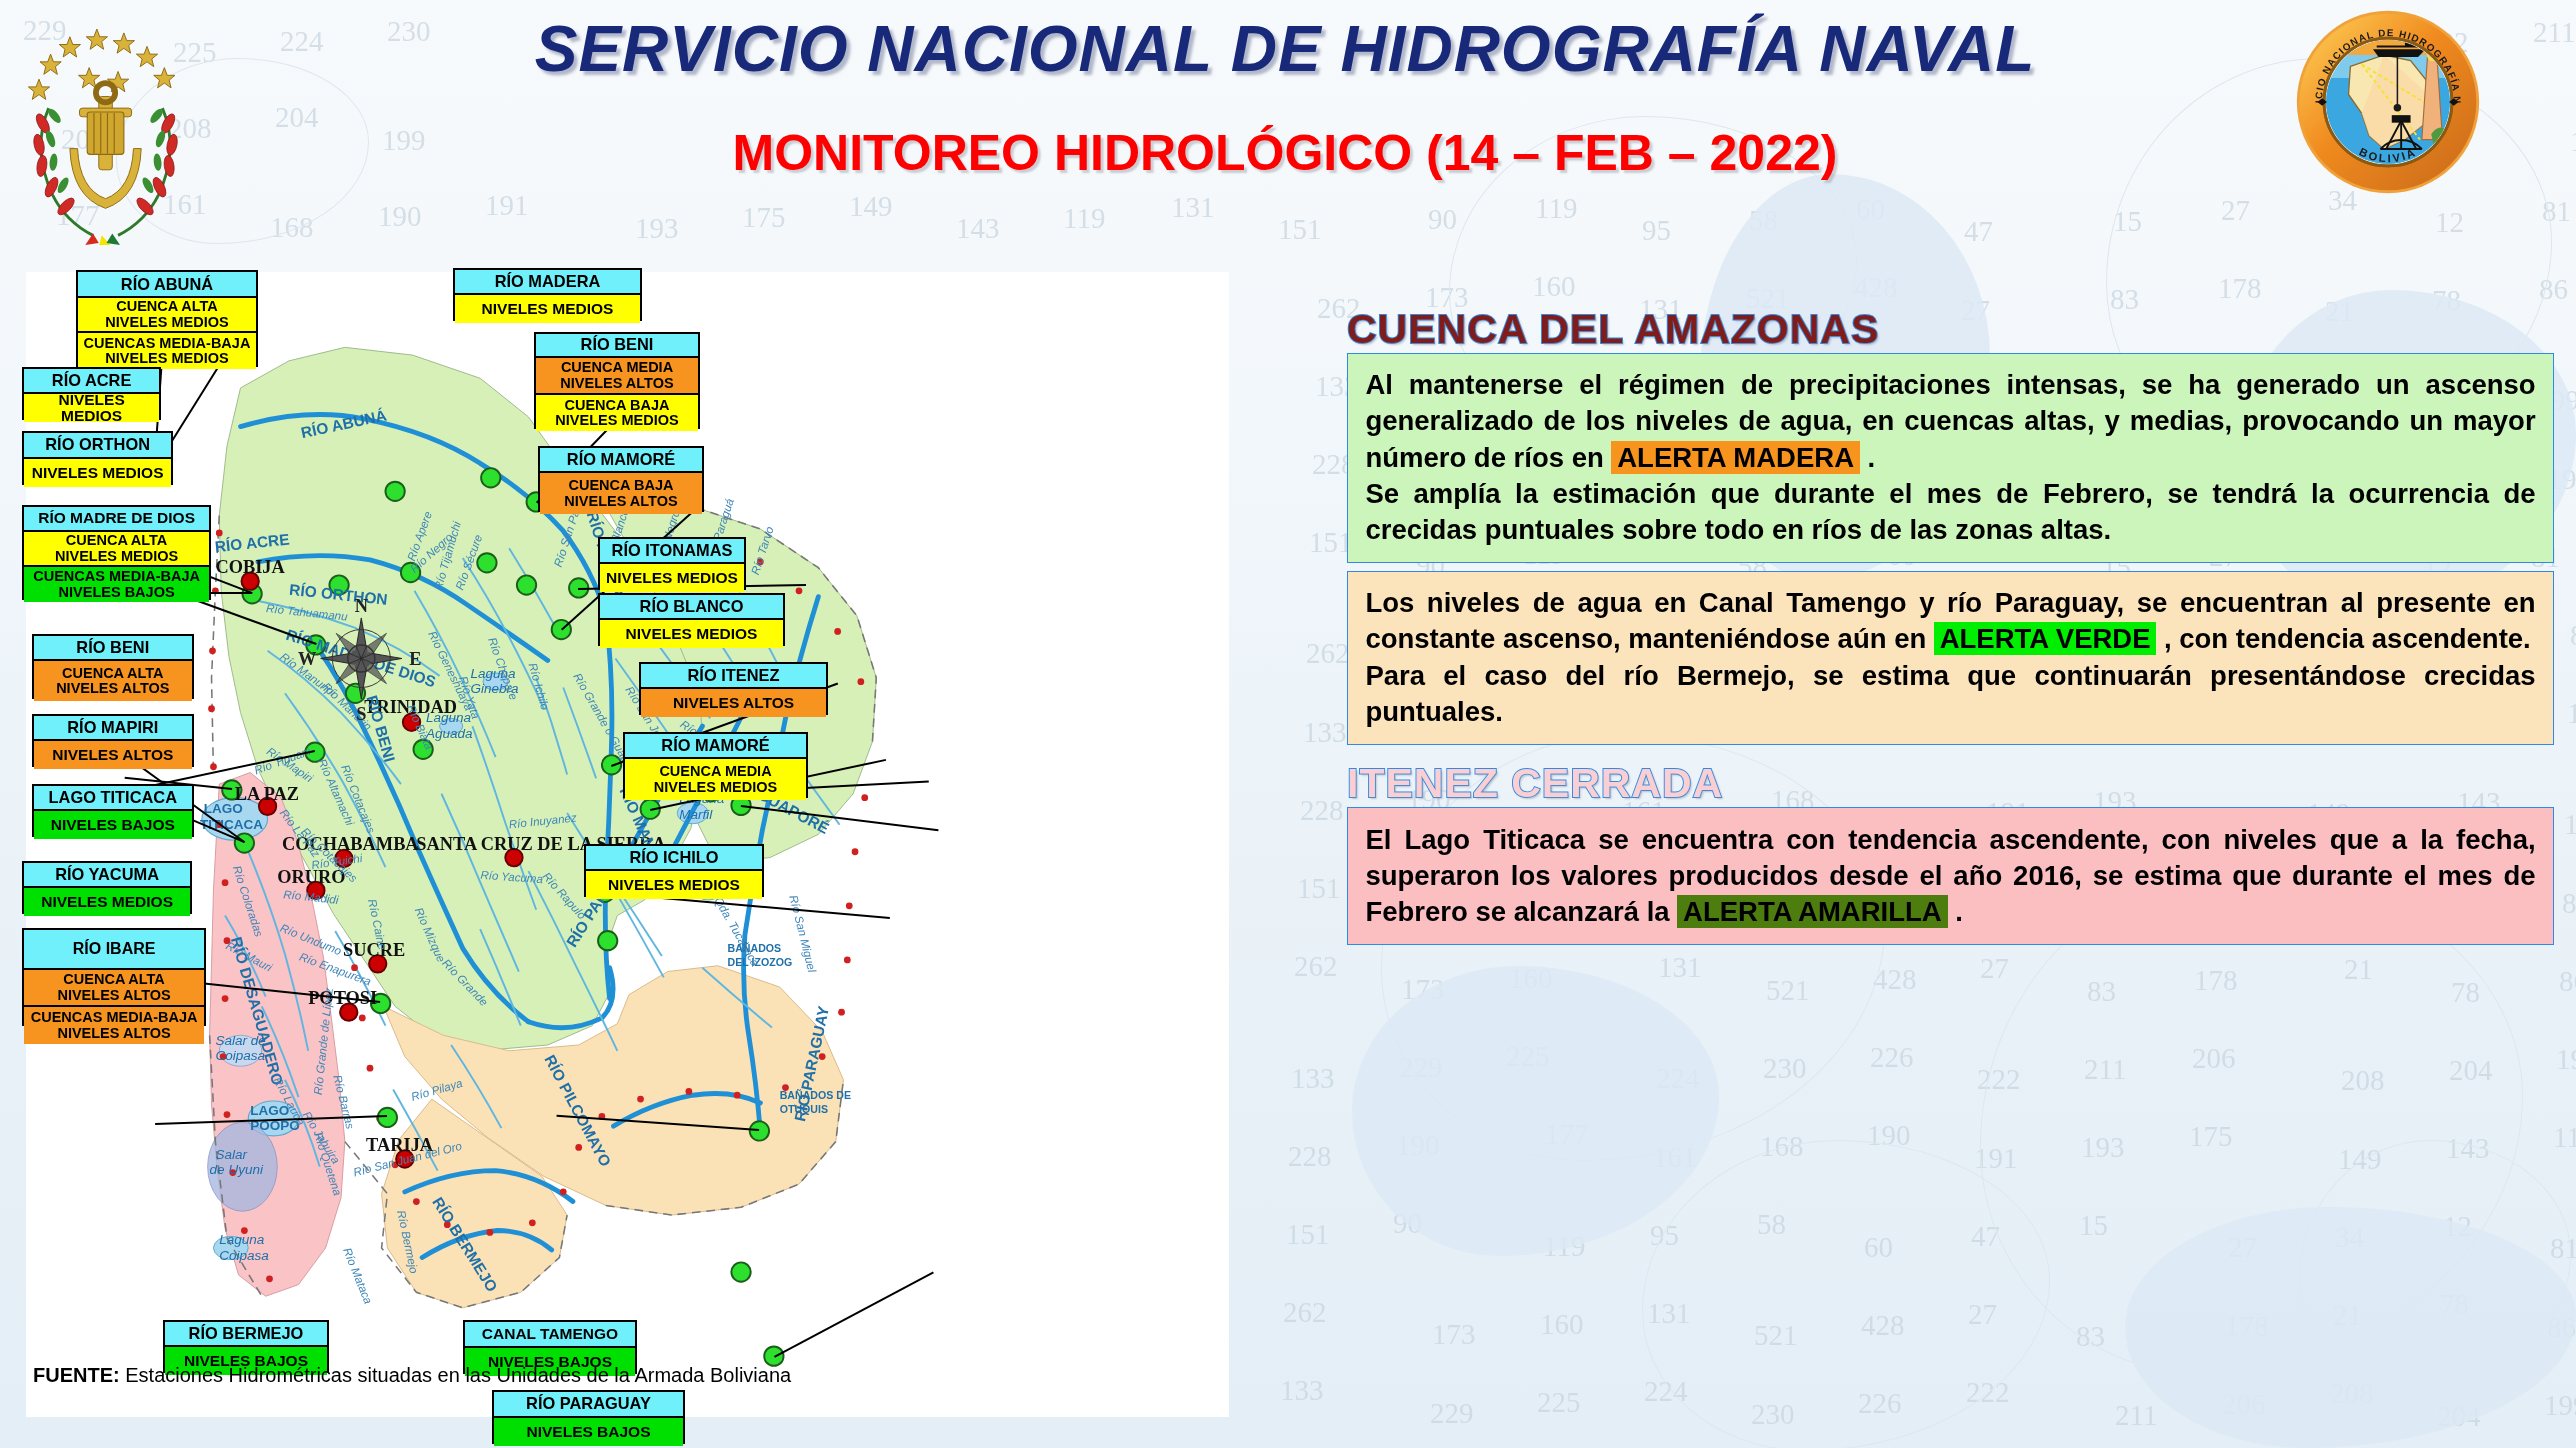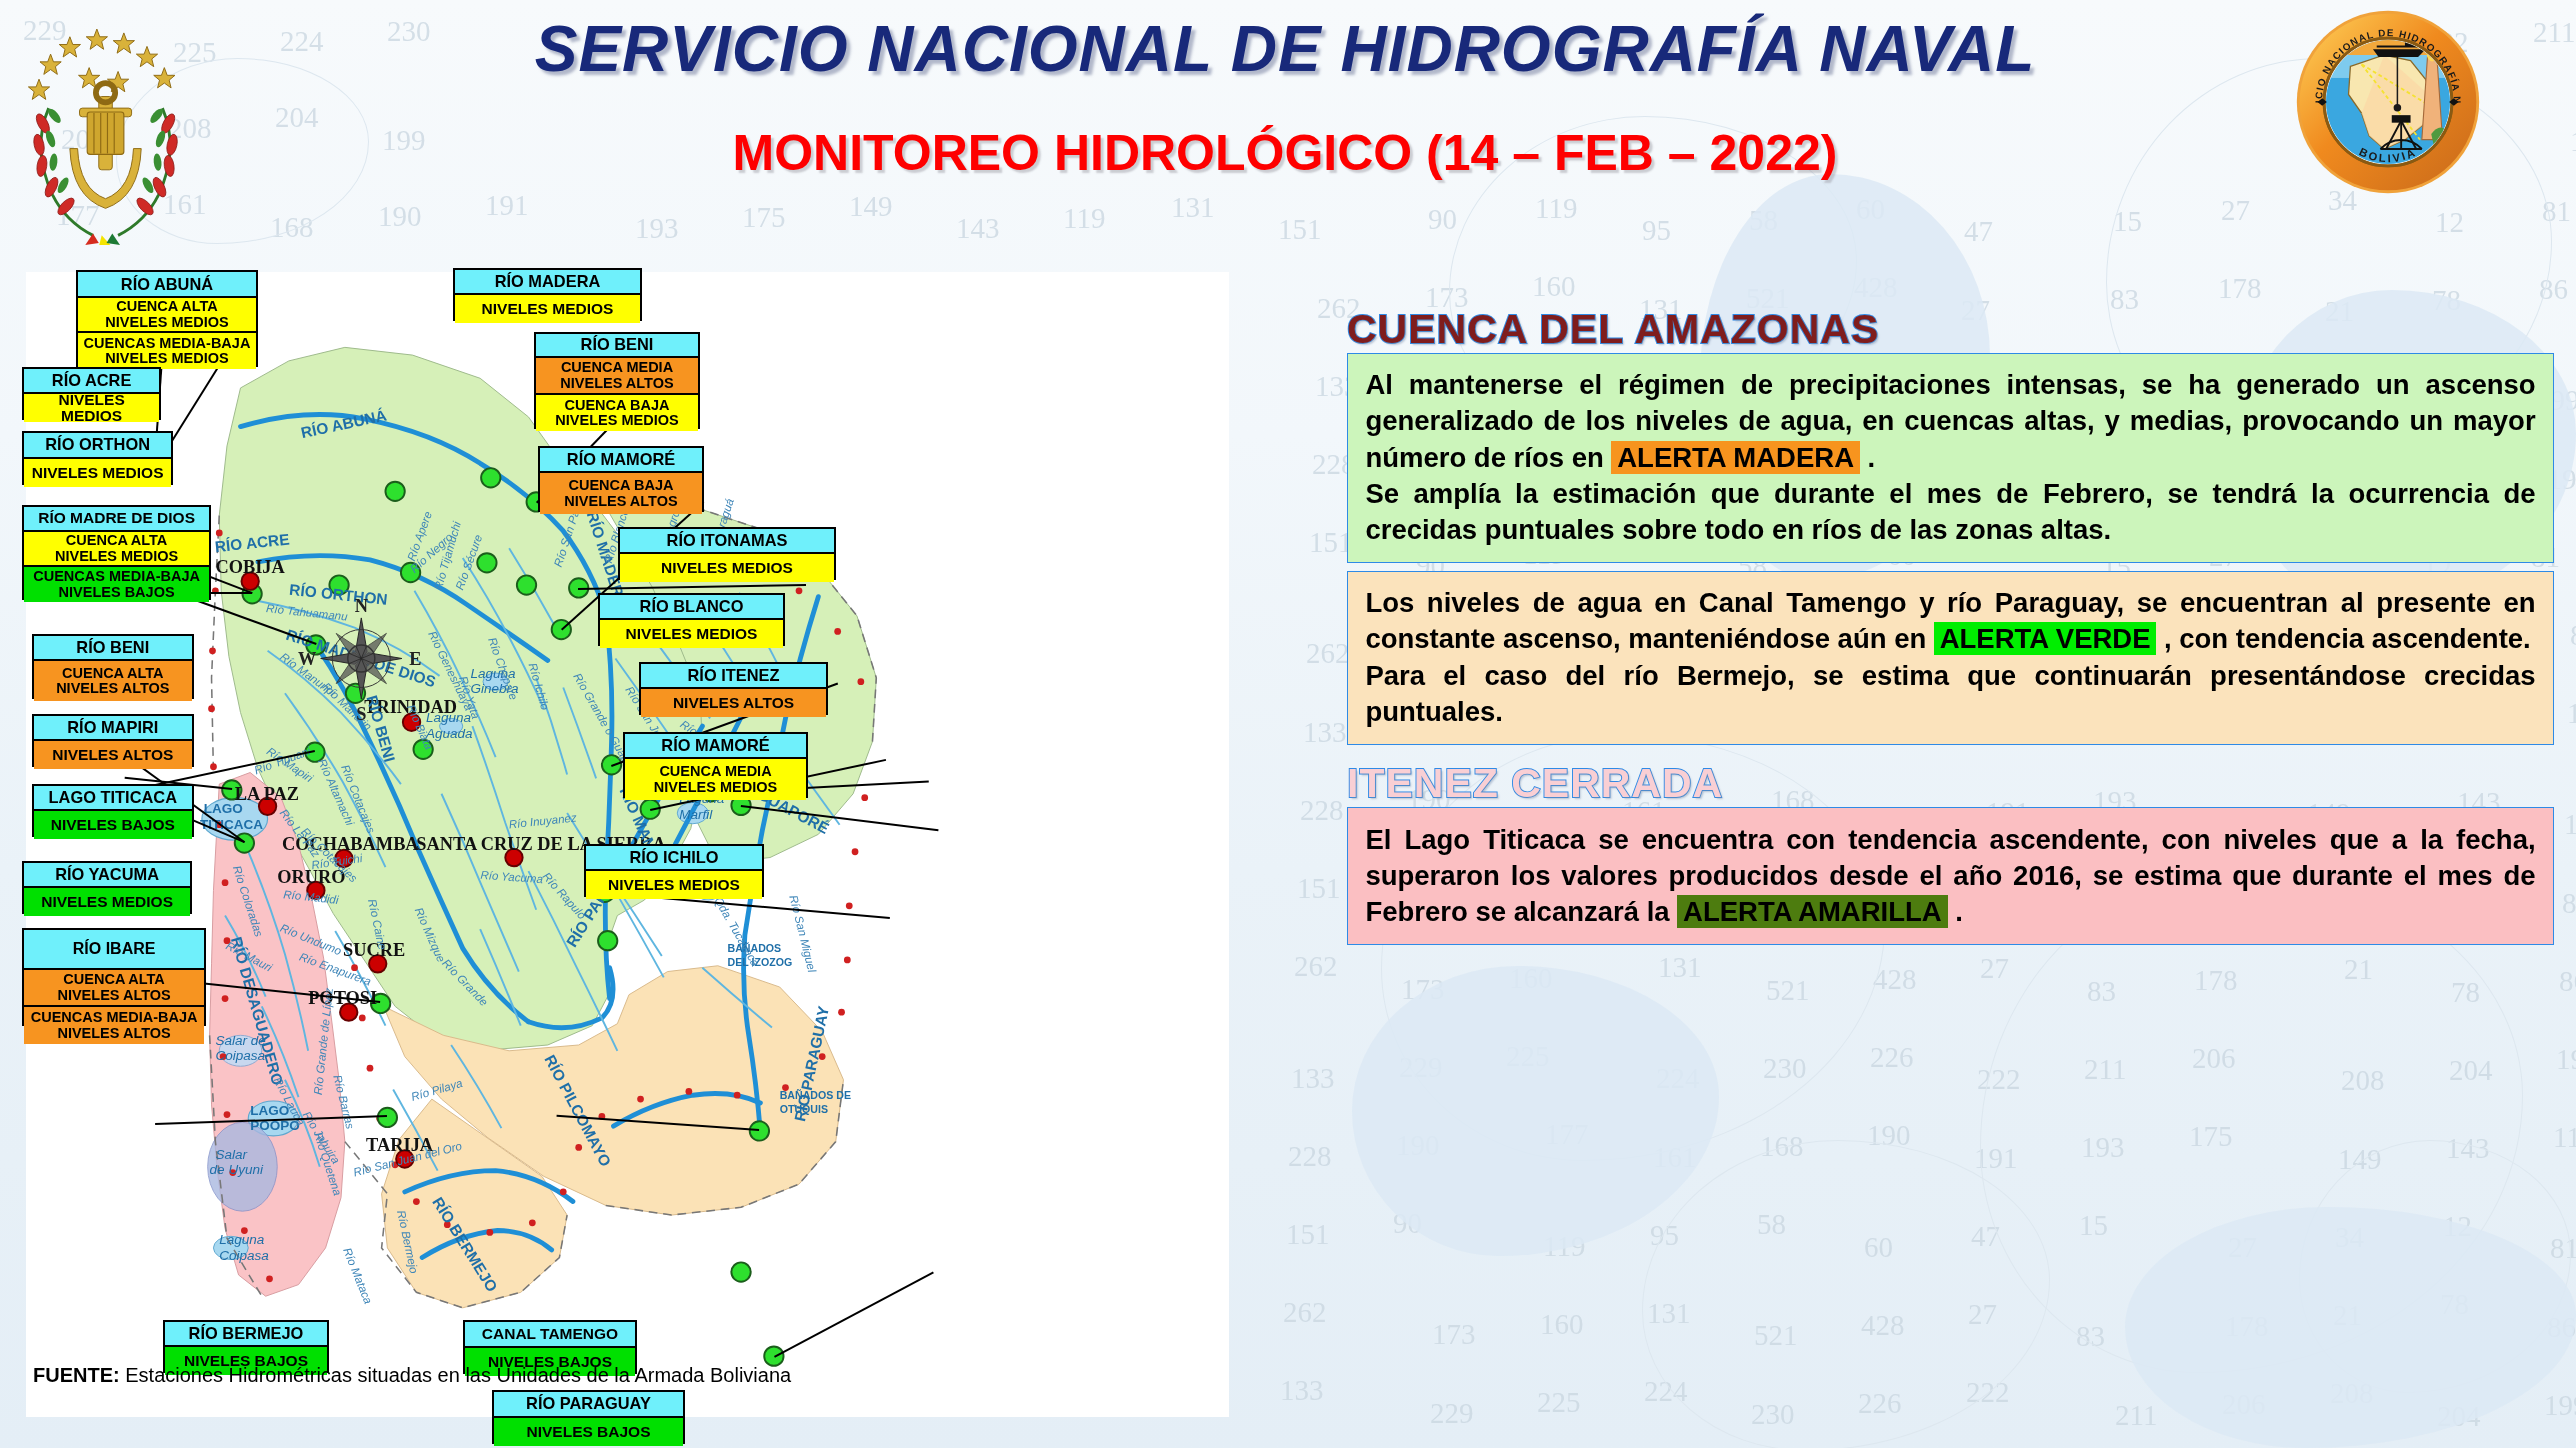--- a/index.html
+++ b/index.html
@@ -833,21 +833,21 @@
     <div class="row c-yellow" style="height:36px;font-size:14.5px;">CUENCA BAJA
 NIVELES MEDIOS</div>
   </div>
 
   <div class="callout" style="left:512px;top:174px;width:166px;height:66px;">
     <div class="row c-cyan" style="height:25px;font-size:16.4px;">RÍO MAMORÉ</div>
     <div class="row c-orange" style="height:41px;font-size:14.5px;">CUENCA BAJA
 NIVELES ALTOS</div>
   </div>
 
-  <div class="callout" style="left:572px;top:255px;width:218px;height:53px;margin-left:20px;">
+  <div class="callout" style="left:572px;top:265px;width:148px;height:53px;">
     <div class="row c-cyan" style="height:25px;font-size:16.4px;">RÍO ITONAMAS</div>
     <div class="row c-yellow" style="height:28px;font-size:15.5px;">NIVELES MEDIOS</div>
   </div>
 
   <div class="callout" style="left:572px;top:321px;width:187px;height:53px;">
     <div class="row c-cyan" style="height:25px;font-size:16.4px;">RÍO BLANCO</div>
     <div class="row c-yellow" style="height:28px;font-size:15.5px;">NIVELES MEDIOS</div>
   </div>
 
   <div class="callout" style="left:593px;top:390px;width:189px;height:53px;margin-left:20px;">

